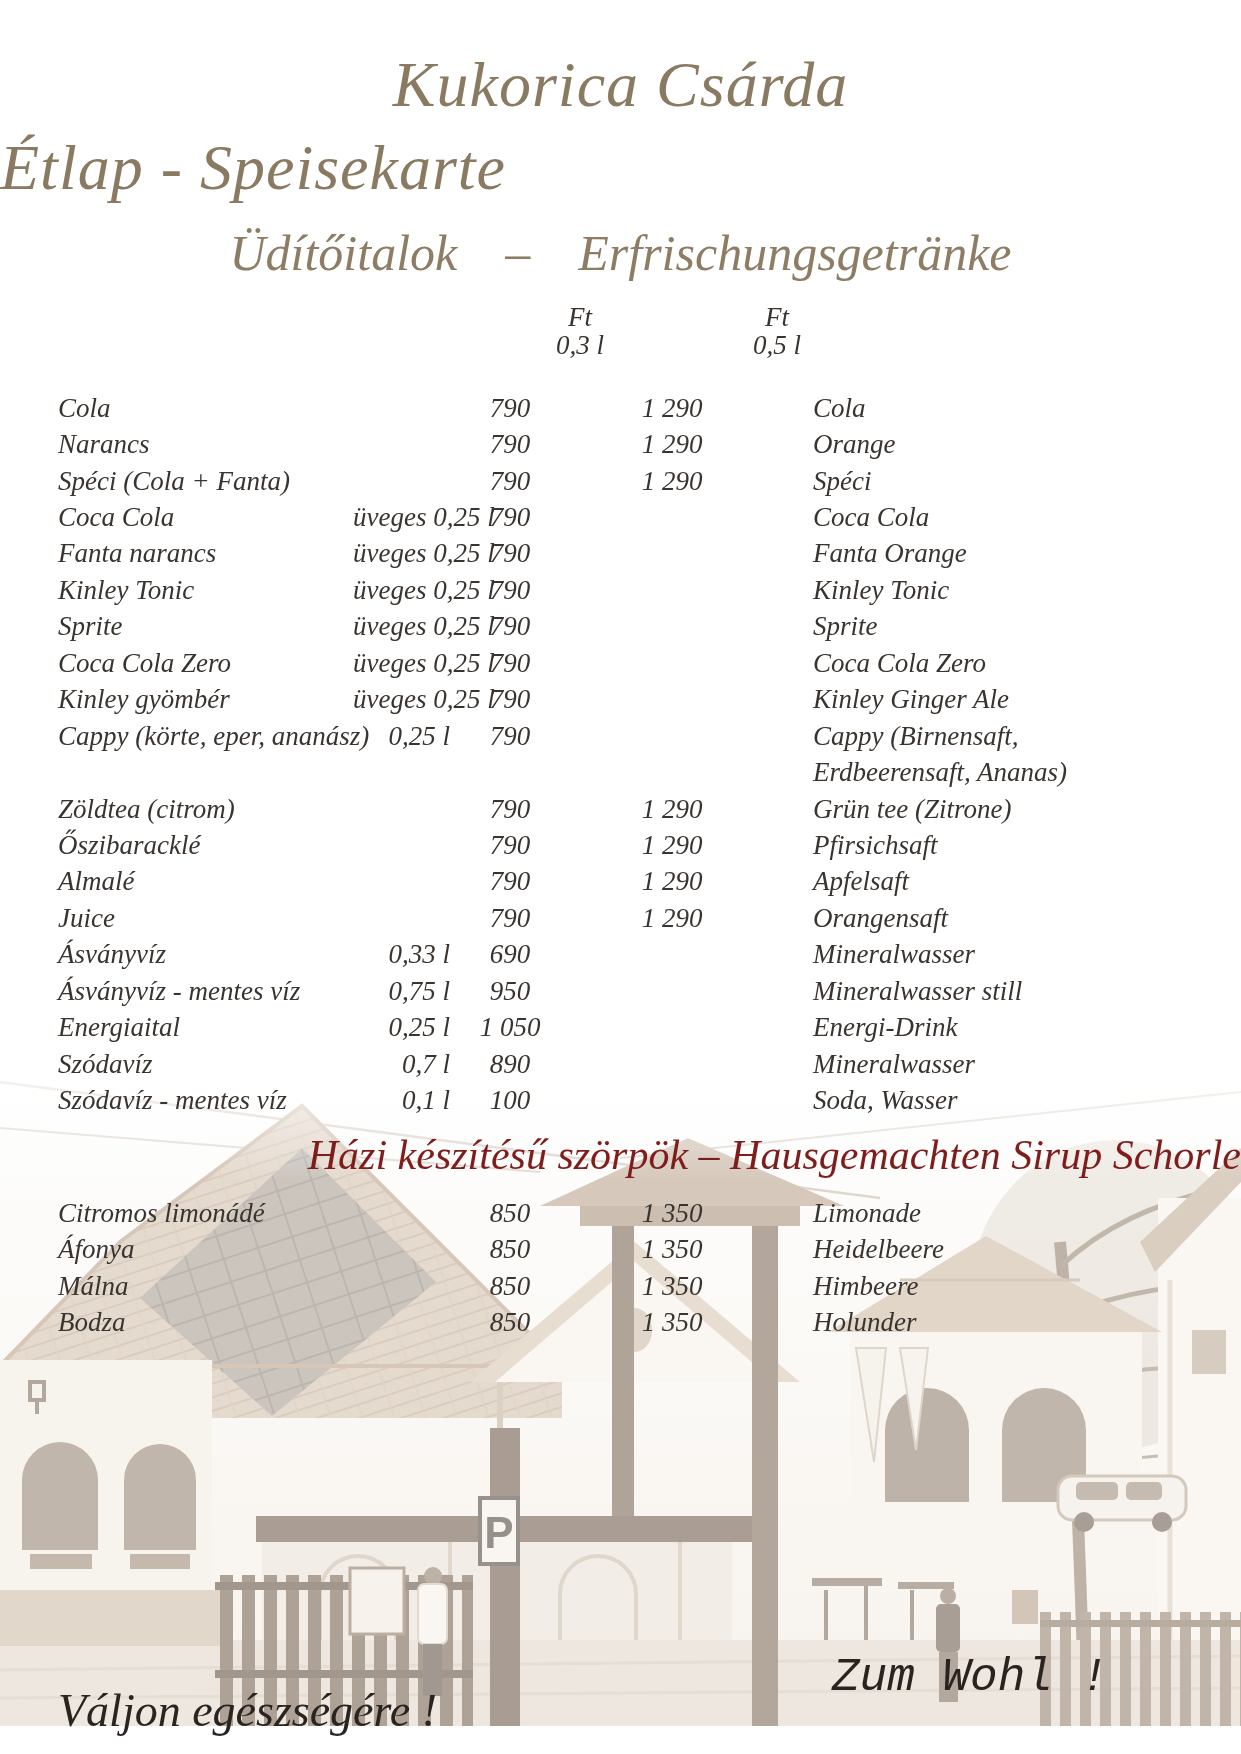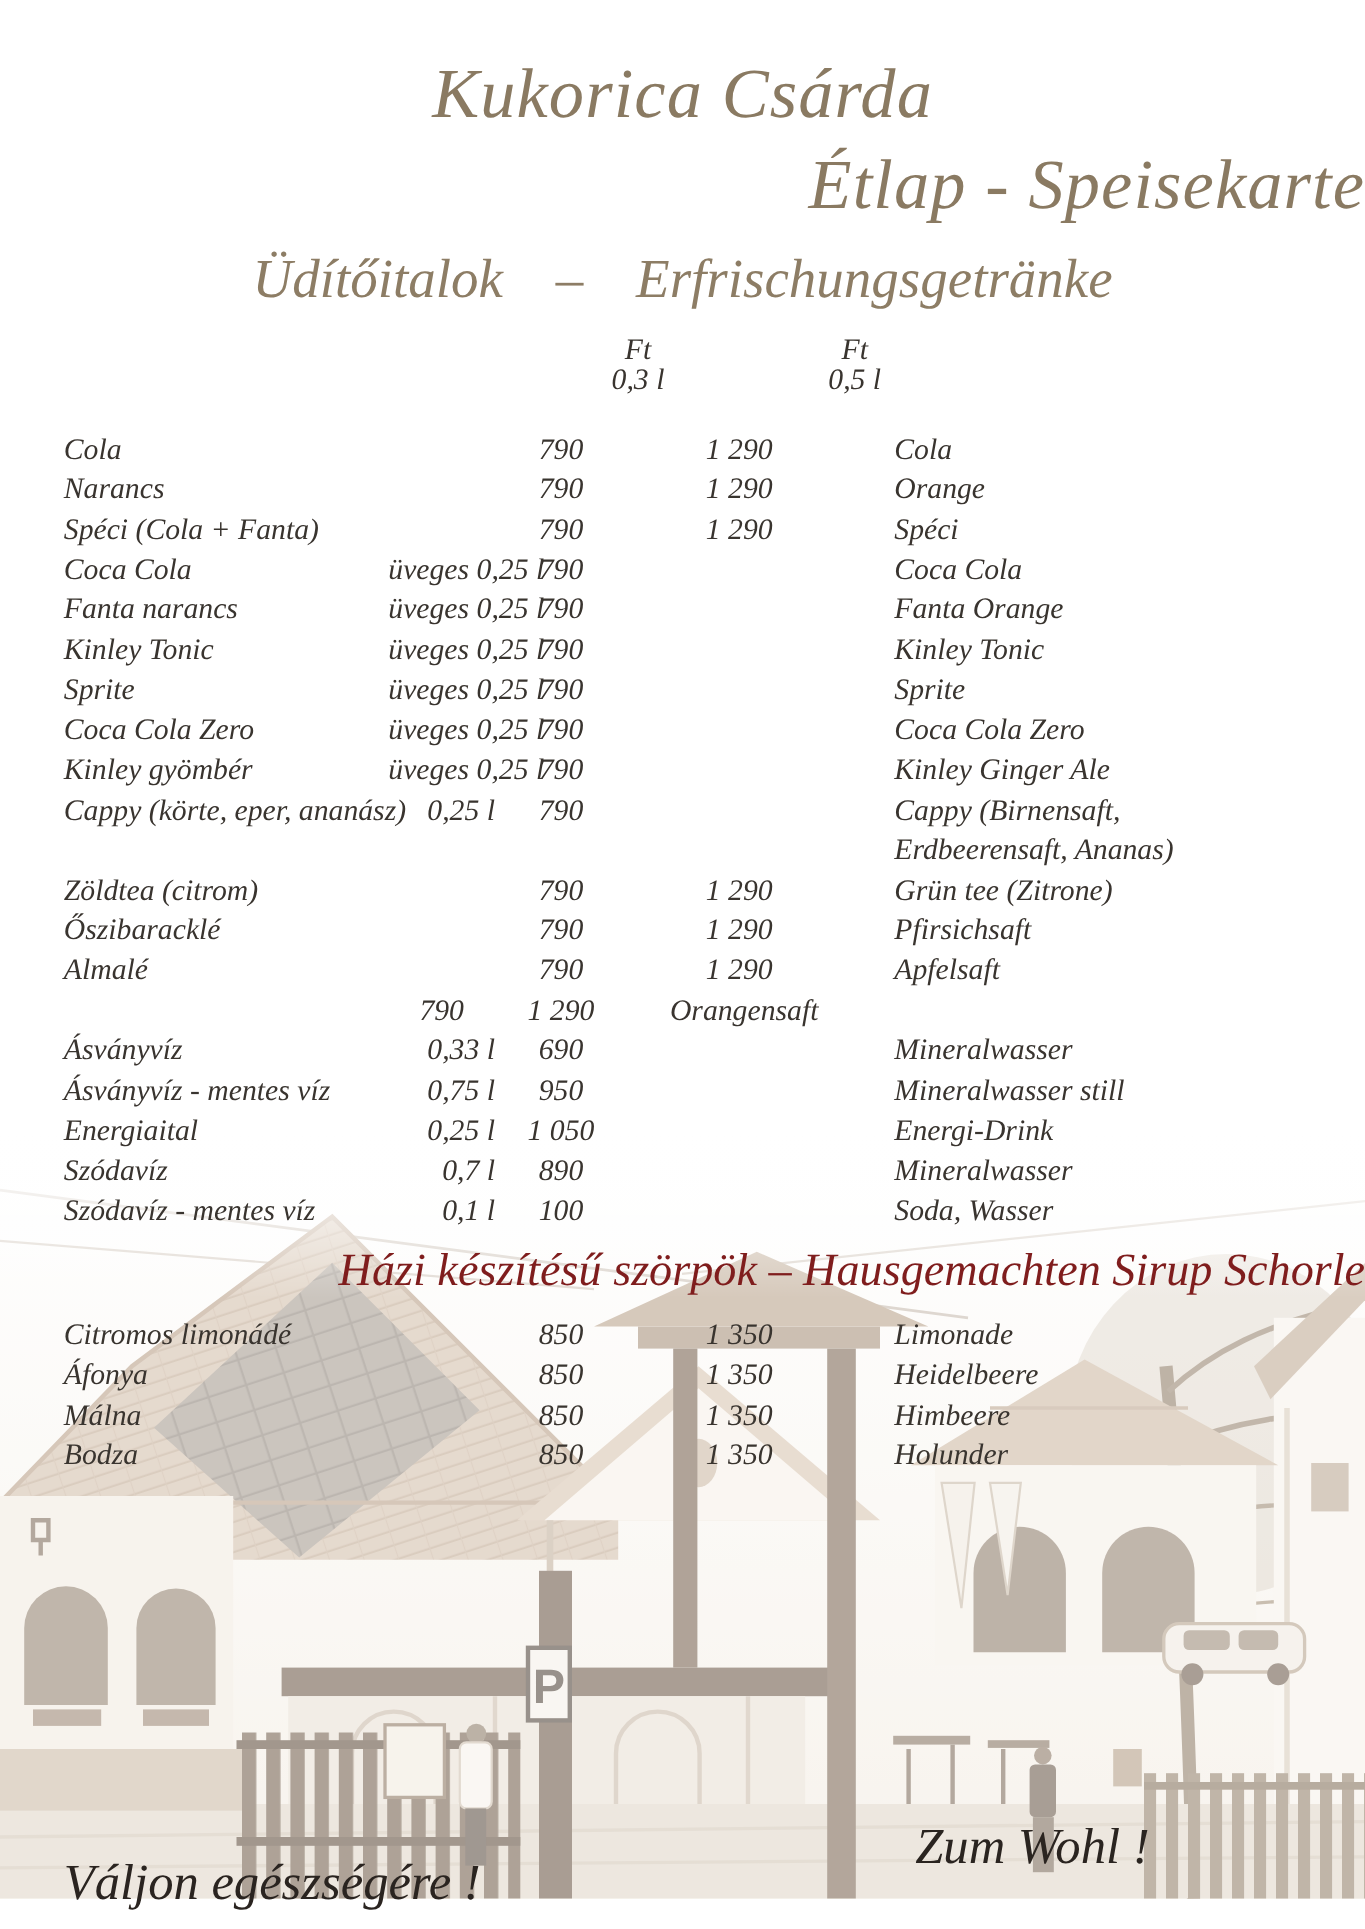--- a/index.html
+++ b/index.html
@@ -14,21 +14,21 @@
     color:#39342f;
   }
   
   .page-title{
     position:absolute;top:50px;left:0;width:100%;
     text-align:center;font-size:64px;line-height:1.1;
     color:#8a7a62;letter-spacing:1px;z-index:2;
   }
   .page-subtitle{
     position:absolute;top:133px;left:0;width:100%;
-    text-align:right;font-size:64px;line-height:1.1;
+    text-align:left;font-size:64px;line-height:1.1;
     color:#8a7a62;letter-spacing:1px;z-index:2;
   }
   .section1{
     position:absolute;top:224px;left:0;width:100%;
     display:flex;justify-content:center;gap:48px;
     font-size:50px;color:#8d7d65;z-index:2;
   }
   .section2{
     position:absolute;top:1130px;left:0;width:100%;
     text-align:right;font-size:42px;line-height:50px;
@@ -53,21 +53,21 @@
   .c-p1,.c-p2{text-align:center;white-space:nowrap;}
   .c-de{padding-left:39px;white-space:nowrap;}
   .head-cell{text-align:center;font-size:27px;line-height:28px;}
   
   .footer-hu{
     position:absolute;top:1652px;left:58px;
     font-size:46px;color:#2a2420;z-index:2;white-space:nowrap;margin-top:32px;
   }
   .footer-de{
     position:absolute;top:1652px;left:832px;
-    font-size:46px;color:#2a2420;z-index:2;white-space:nowrap;
+    font-size:46px;color:#2a2420;z-index:2;white-space:nowrap;font-family:Liberation Mono, monospace;
   }
   
   .photo{
     position:absolute;top:1030px;left:0;width:1241px;height:696px;
     z-index:0;
   }
 </style>
 </head>
 <body>
 
@@ -321,20 +321,21 @@
       <span class="c-de">Pfirsichsaft</span>
     </div>
       <div class="row">
       <span class="c-name">Almalé</span>
       <span class="c-size"></span>
       <span class="c-p1">790</span>
       <span class="c-p2">1 290</span>
       <span class="c-de">Apfelsaft</span>
     </div>
       <div class="row">
+      <span class="c-name">Juice</span>
       <span class="c-size"></span>
       <span class="c-p1">790</span>
       <span class="c-p2">1 290</span>
       <span class="c-de">Orangensaft</span>
     </div>
       <div class="row">
       <span class="c-name">Ásványvíz</span>
       <span class="c-size">0,33 l</span>
       <span class="c-p1">690</span>
       <span class="c-p2"></span>

